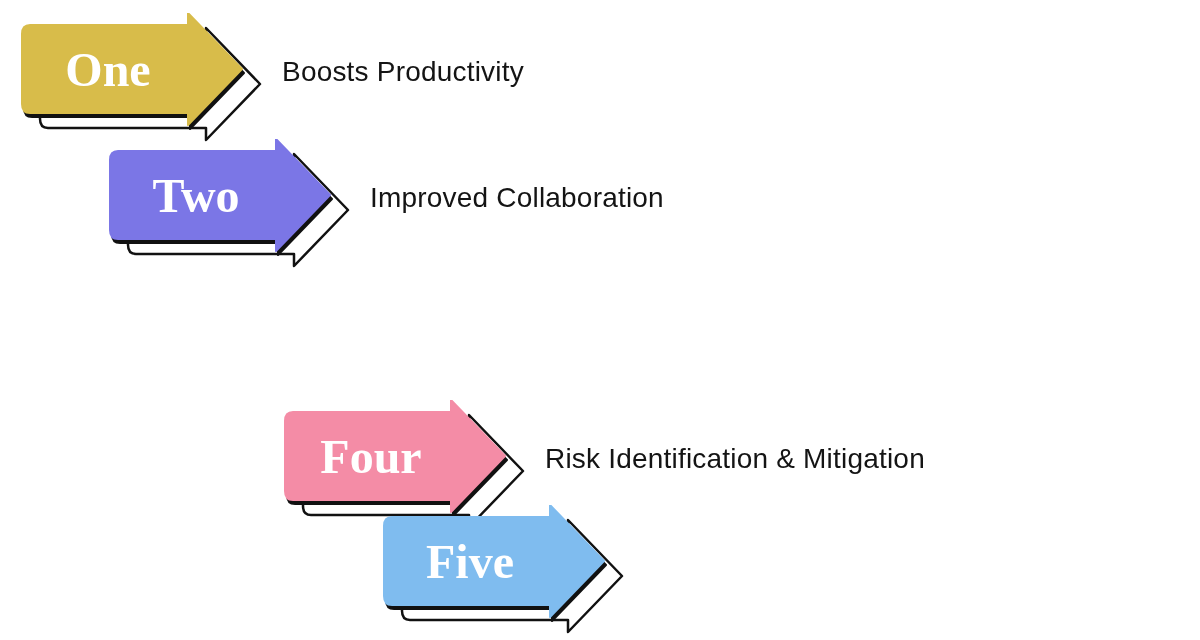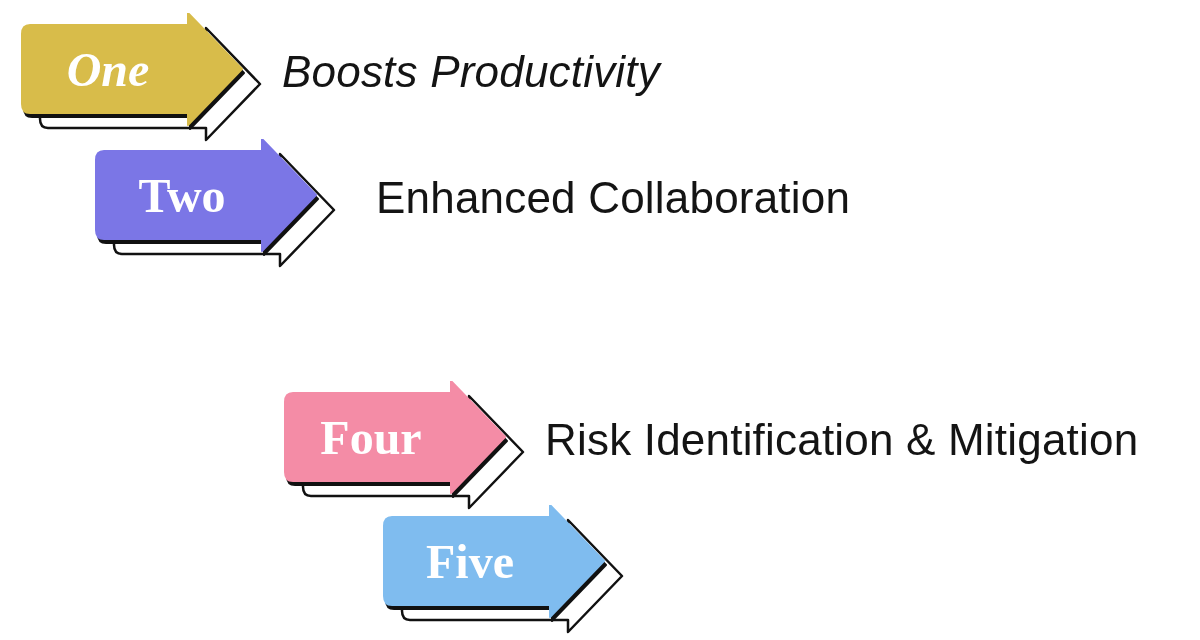--- a/index.html
+++ b/index.html
@@ -6,36 +6,36 @@
   body{
     width:1200px;height:640px;background:#ffffff;overflow:hidden;
     font-family:"Liberation Sans",sans-serif;position:relative;
   }
   .canvas{position:absolute;inset:0;}
   .step{position:absolute;display:flex;align-items:center;}
   .step svg{display:block;flex:0 0 auto;}
   .step-label{
     margin-left:16px;
     transform:translateY(-7px);
-    font-size:44px;
+    font-size:28px;
     color:#141414;
     letter-spacing:0.2px;
     white-space:nowrap;
   }
   .num{
     font-family:"Liberation Serif",serif;
     font-weight:bold;
     font-size:48px;
     fill:#ffffff;
   }
   
-  .s1{left:20px;  top:13px;font-style:italic;}
-  .s2{left:94px;  top:139px;gap:20px;}
+  .s1{left:20px;  top:13px;}
+  .s2{left:108px;  top:139px;}
   .s3{left:189px; top:260px;}
-  .s4{left:283px; top:381px;}
+  .s4{left:283px; top:400px;}
   .s5{left:382px; top:505px;flex-direction:column;}
 </style>
 </head>
 <body>
 
 <div class="canvas">
 
   <div class="step s1">
     <svg width="246" height="132" viewBox="0 0 246 132">
       <g transform="translate(18,15)">
@@ -54,21 +54,21 @@
     <svg width="246" height="132" viewBox="0 0 246 132">
       <g transform="translate(18,15)">
         <path d="M 10 12 H 168 V 0 L 222 56 L 168 112 V 100 H 10 Q 2 100 2 91 V 21 Q 2 12 10 12 Z" fill="#ffffff" stroke="#111111" stroke-width="2.5" stroke-linejoin="round"></path>
       </g>
       <g transform="translate(2,4)">
         <path d="M 10 12 H 168 V 0 L 222 56 L 168 112 V 100 H 10 Q 2 100 2 91 V 21 Q 2 12 10 12 Z" fill="#111111" stroke="#111111" stroke-width="2" stroke-linejoin="round"></path>
       </g>
       <path d="M 10 12 H 168 V 0 L 222 56 L 168 112 V 100 H 10 Q 2 100 2 91 V 21 Q 2 12 10 12 Z" stroke-width="2" stroke-linejoin="round" fill="#7B76E6" stroke="#7B76E6"></path>
       <text class="num" x="88" y="73" text-anchor="middle">Two</text>
     </svg>
-    <div class="step-label">Enhanced Collaboration</div>
+    <div class="step-label">Improved Collaboration</div>
   </div>
 
 
   <div class="step s4">
     <svg width="246" height="132" viewBox="0 0 246 132">
       <g transform="translate(18,15)">
         <path d="M 10 12 H 168 V 0 L 222 56 L 168 112 V 100 H 10 Q 2 100 2 91 V 21 Q 2 12 10 12 Z" fill="#ffffff" stroke="#111111" stroke-width="2.5" stroke-linejoin="round"></path>
       </g>
       <g transform="translate(2,4)">
         <path d="M 10 12 H 168 V 0 L 222 56 L 168 112 V 100 H 10 Q 2 100 2 91 V 21 Q 2 12 10 12 Z" fill="#111111" stroke="#111111" stroke-width="2" stroke-linejoin="round"></path>

